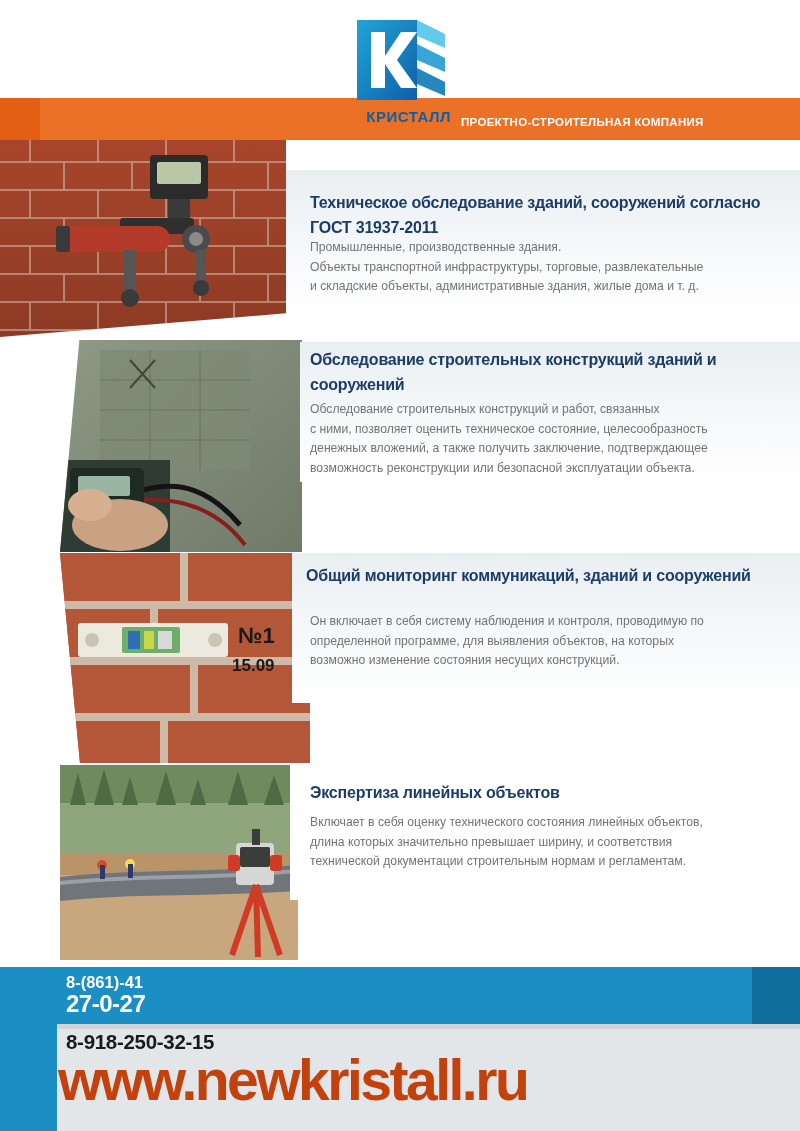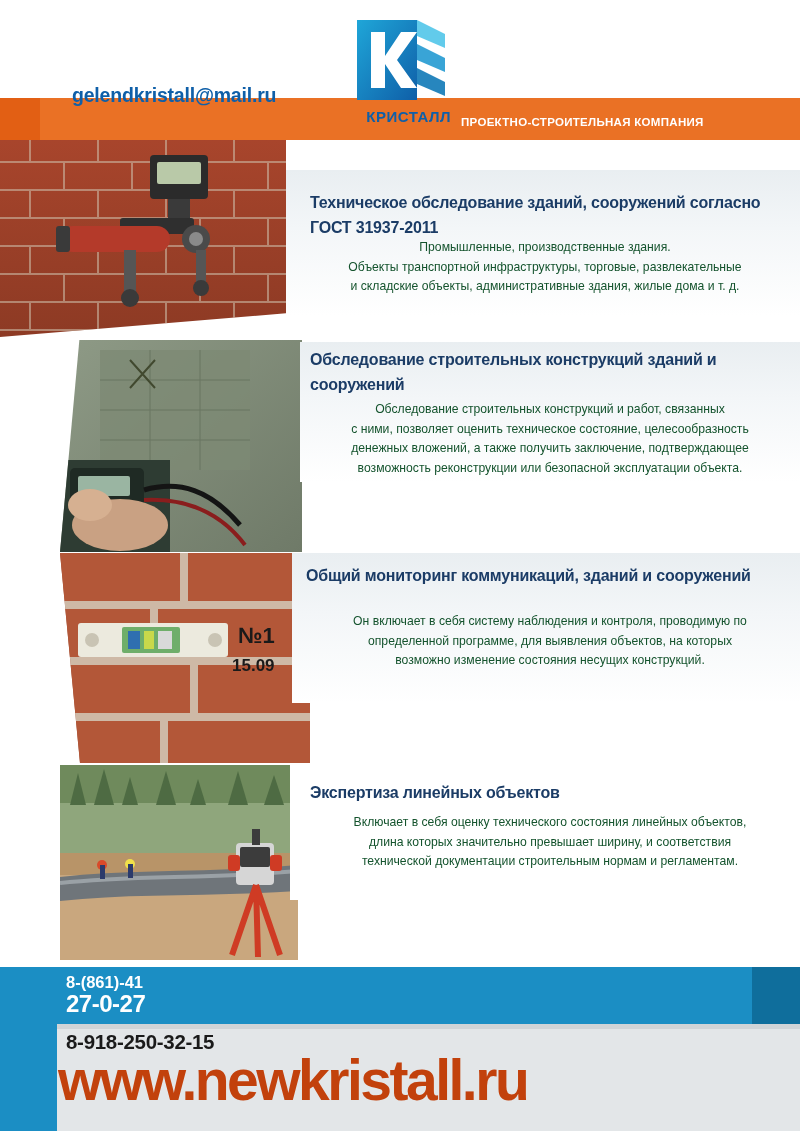--- a/index.html
+++ b/index.html
@@ -99,22 +99,21 @@
     font-size: 16px;
     font-weight: bold;
     color: #1b3c66;
     line-height: 25px;
     letter-spacing: -0.2px;
   }
   .sec-body {
     position: absolute;
     font-size: 12.2px;
     line-height: 19.5px;
-    color: #14532d;
-    text-align: center;
+    color: #737373;
   }
 
   
   .footer-blue {
     position: absolute;
     left: 0; top: 967px;
     width: 800px; height: 57px;
     background: #1b8ec4;
   }
   .footer-blue-dark {
@@ -178,21 +177,20 @@
   }
 </style>
 </head>
 <body>
 
 <div class="header">
 
   <div class="header-orange-bar"></div>
   <div class="header-orange-bar-dark"></div>
 
-  <div class="email">gelendkristall@mail.ru</div>
 
   <div class="logo-block">
     <div class="logo-mark">
       <svg width="104" height="92" viewBox="0 0 104 92" xmlns="http://www.w3.org/2000/svg">
         <defs>
           <linearGradient id="gk" x1="0" y1="0" x2="1" y2="1">
             <stop offset="0" stop-color="#1fa6d8"></stop>
             <stop offset="1" stop-color="#0f5fa8"></stop>
           </linearGradient>
         </defs>

